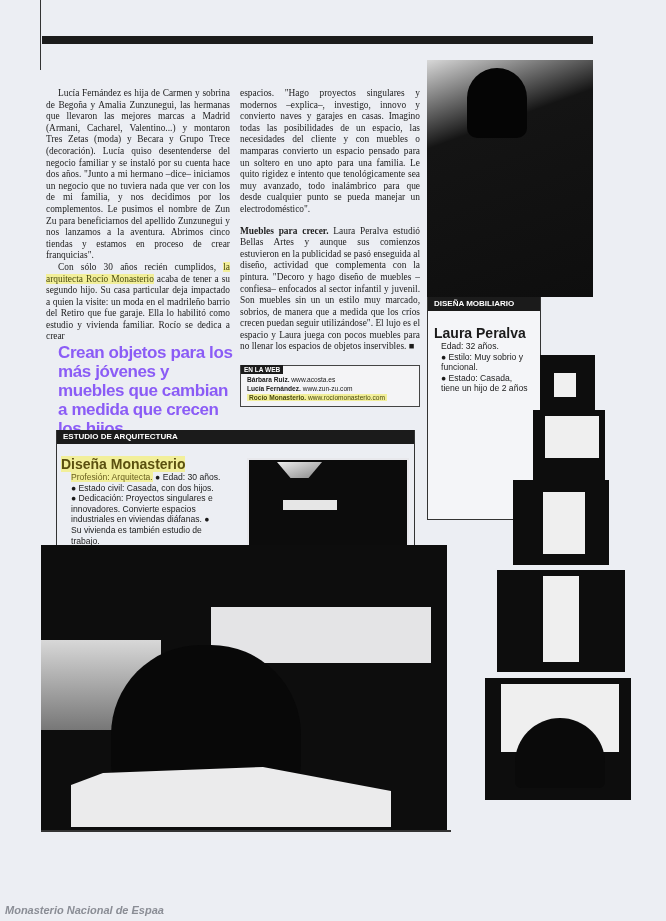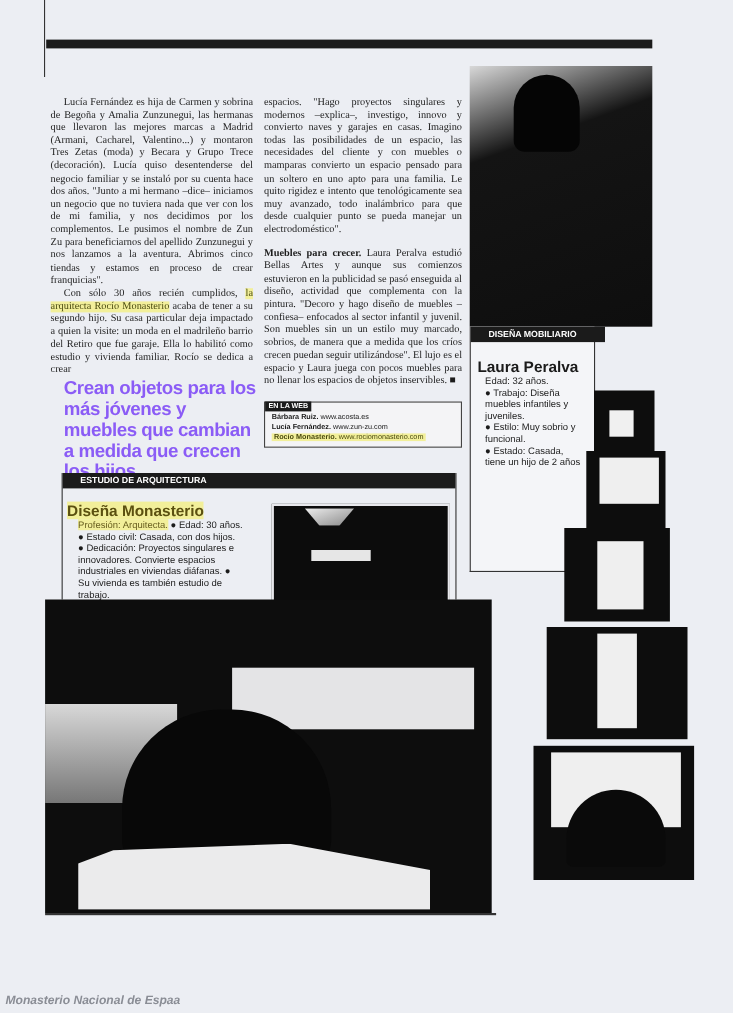--- a/index.html
+++ b/index.html
@@ -10,21 +10,21 @@
   .body-text{font-family:"Liberation Serif",serif;font-size:9.4px;line-height:11.6px;text-align:justify;color:#1c1c1c;margin-top:20px;}
   .body-text p{margin:0;text-indent:12px;}
   .hl{background:#f2ef9a;color:#4a4a10;}
   .bold{font-weight:bold;}
   .headline{font-family:"Liberation Sans",sans-serif;font-weight:bold;font-size:17px;line-height:19px;letter-spacing:-0.4px;color:#8b5cf6;}
   .photo{background:#111;}
   .web-box{border:1px solid #444;background:#f4f4f6;}
   .web-tag{font-family:"Liberation Sans",sans-serif;font-weight:bold;font-size:6.5px;background:#1b1b1b;color:#fff;padding:1px 3px;display:inline-block;}
   .web-line{font-family:"Liberation Sans",sans-serif;font-size:6.6px;line-height:9px;padding-left:6px;white-space:nowrap;}
   .web-line b{font-weight:bold;}
-  .label-bar{background:#1b1b1b;color:#fff;font-family:"Liberation Sans",sans-serif;font-weight:bold;font-size:8px;line-height:14px;padding-left:16px;}
+  .label-bar{background:#1b1b1b;color:#fff;font-family:"Liberation Sans",sans-serif;font-weight:bold;font-size:8px;line-height:14px;padding-left:6px;}
   .profile{font-family:"Liberation Sans",sans-serif;font-size:8.6px;line-height:10.6px;color:#1b1b1b;}
   .profile-name{font-family:"Liberation Sans",sans-serif;font-weight:bold;font-size:14px;line-height:16px;}
   .footer{font-family:"Liberation Sans",sans-serif;font-style:italic;font-weight:bold;font-size:11px;color:#8a8d95;}
 </style>
 </head>
 <body>
 
 <div class="abs leftrule"></div>
 <div class="abs topbar"></div>
 
@@ -41,21 +41,20 @@
 <div class="abs photo" style="left:427px;top:60px;width:166px;height:237px;background:linear-gradient(160deg,#d8d8d8 0%,#8a8a8a 12%,#141414 30%,#0e0e0e 100%);">
   <div class="abs" style="left:40px;top:8px;width:60px;height:70px;border-radius:30px 30px 10px 10px;background:#050505;"></div>
 </div>
 
 <div class="abs" style="left:427px;top:297px;width:112px;height:222px;border:1px solid #333;border-top:none;background:#f4f5f8;">
   <div class="label-bar" style="width:106px;">DISEÑA MOBILIARIO</div>
   <div class="profile" style="padding:14px 0 0 6px;">
     <div class="profile-name">Laura Peralva</div>
     <div style="padding-left:7px;width:92px;">
       <div>Edad: 32 años.</div>
-      <div>● Trabajo: Diseña muebles infantiles y juveniles.</div>
       <div>● Estilo: Muy sobrio y funcional.</div>
       <div>● Estado: Casada, tiene un hijo de 2 años</div>
     </div>
   </div>
 </div>
 
 <div class="abs headline" style="left:58px;top:343px;width:180px;">Crean objetos para los más jóvenes y muebles que cambian a medida que crecen los hijos</div>
 
 <div class="abs web-box" style="left:240px;top:365px;width:178px;height:40px;">
   <div class="web-tag" style="position:absolute;left:0;top:-1px;">EN LA WEB</div>

